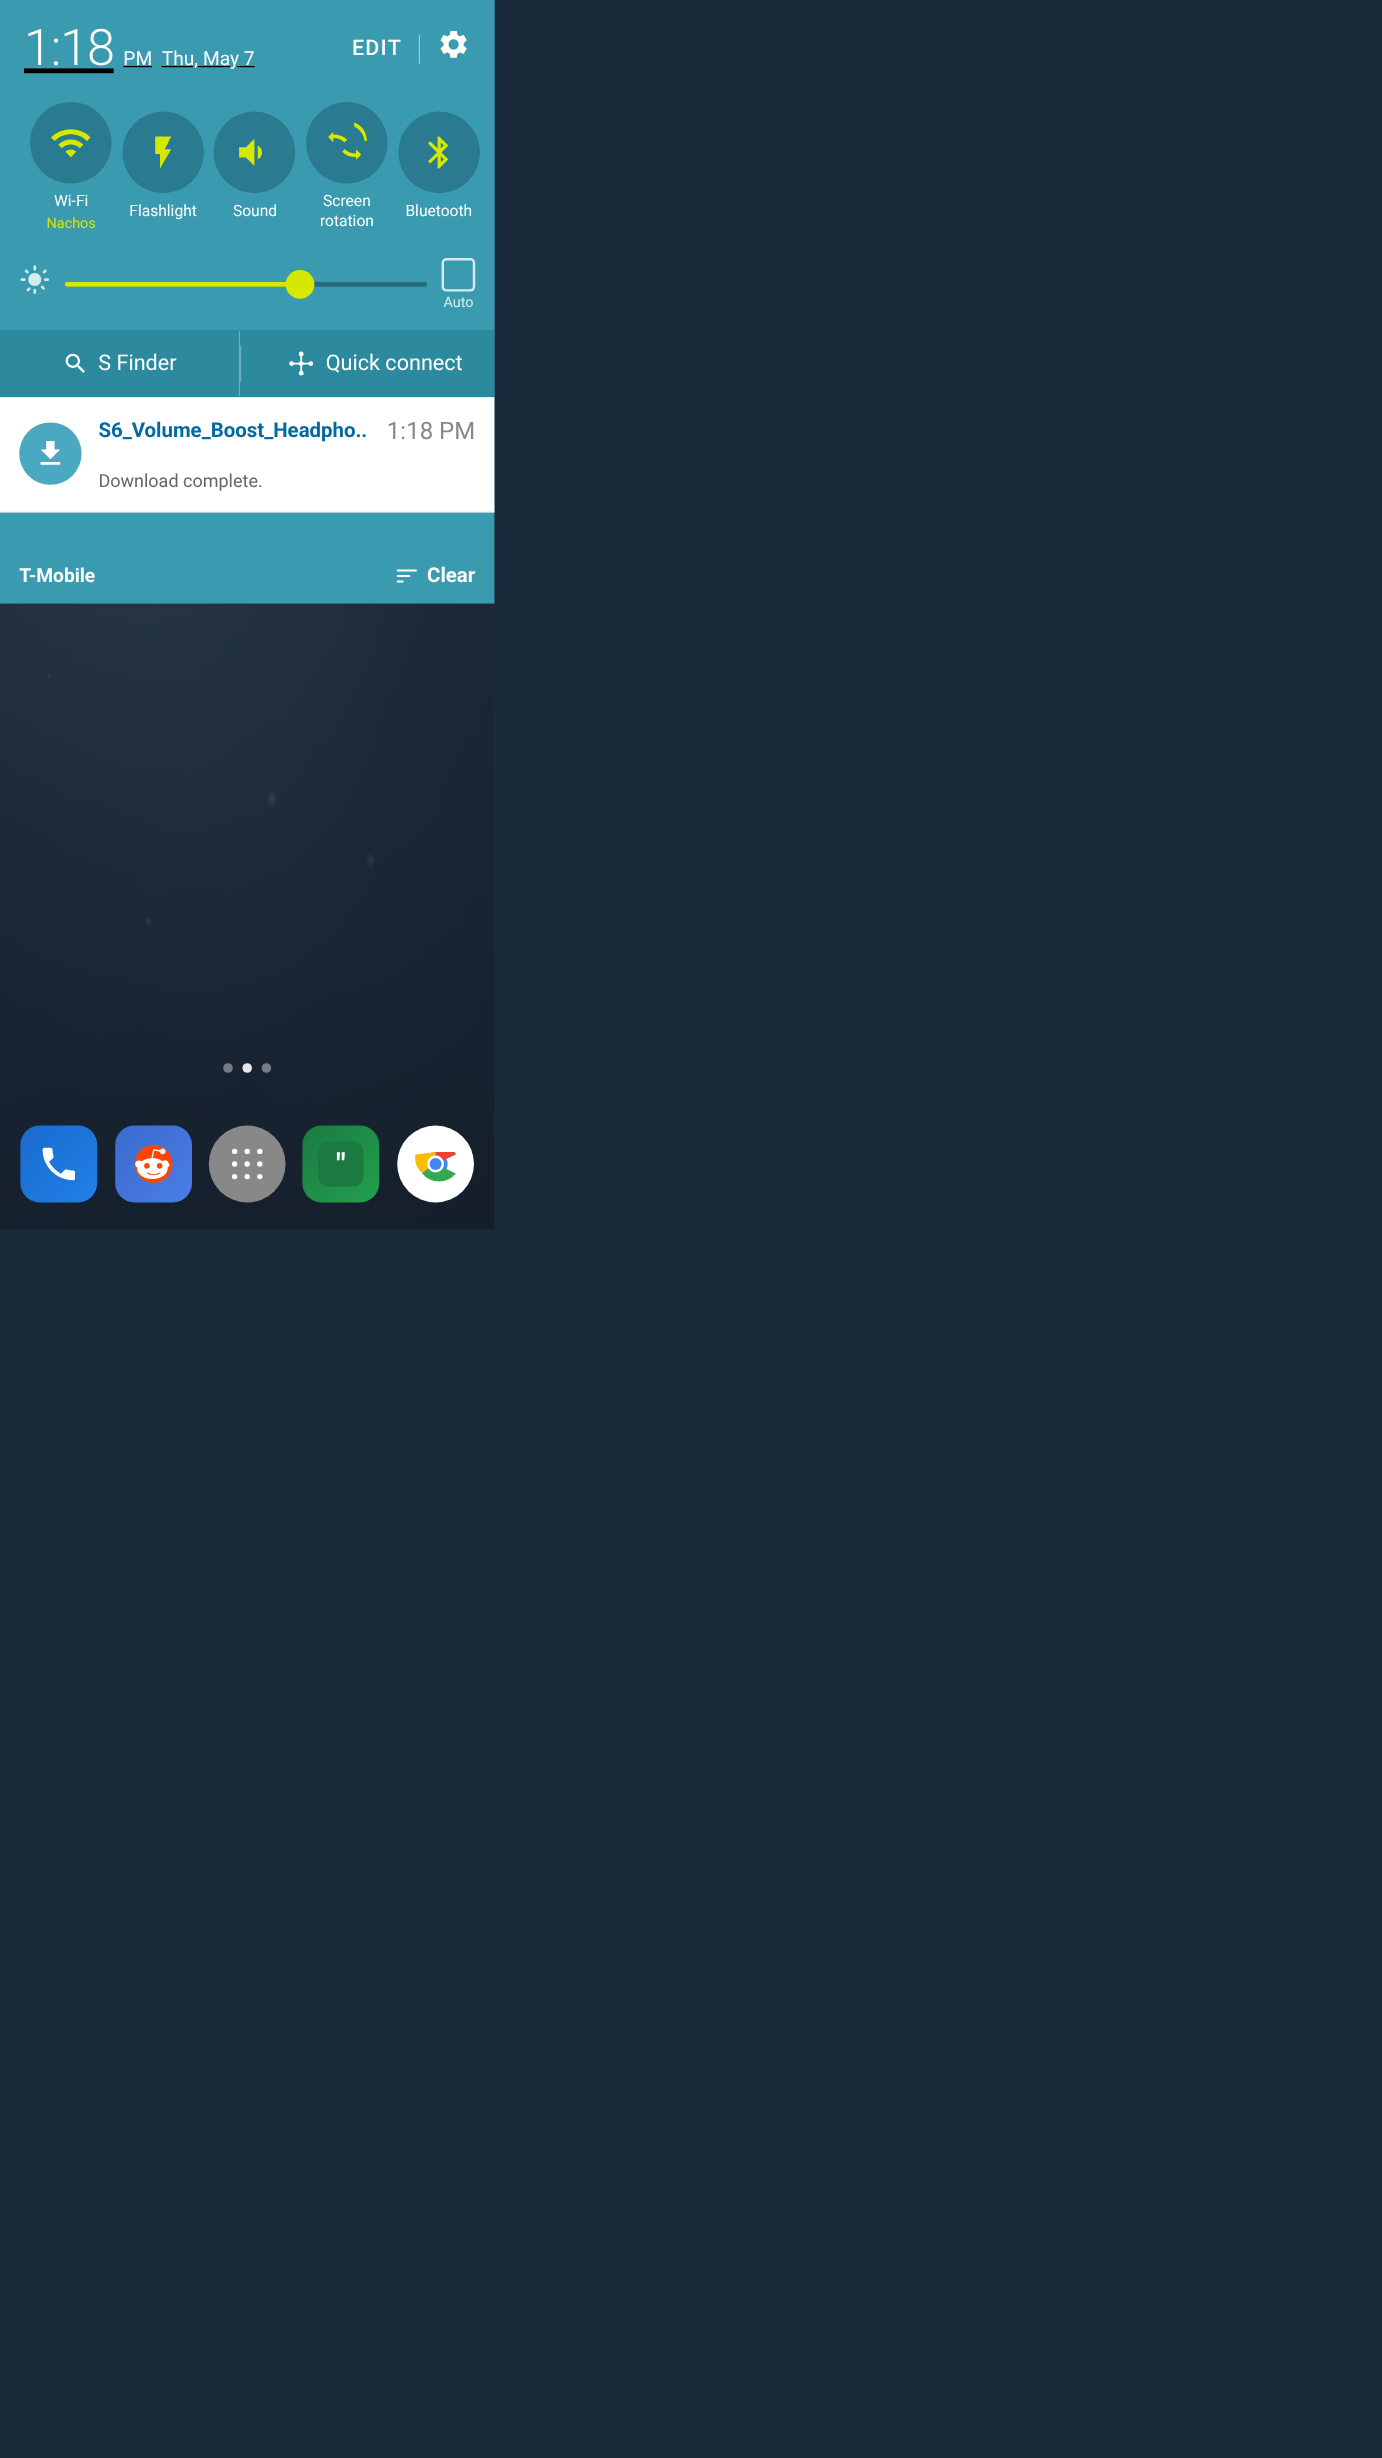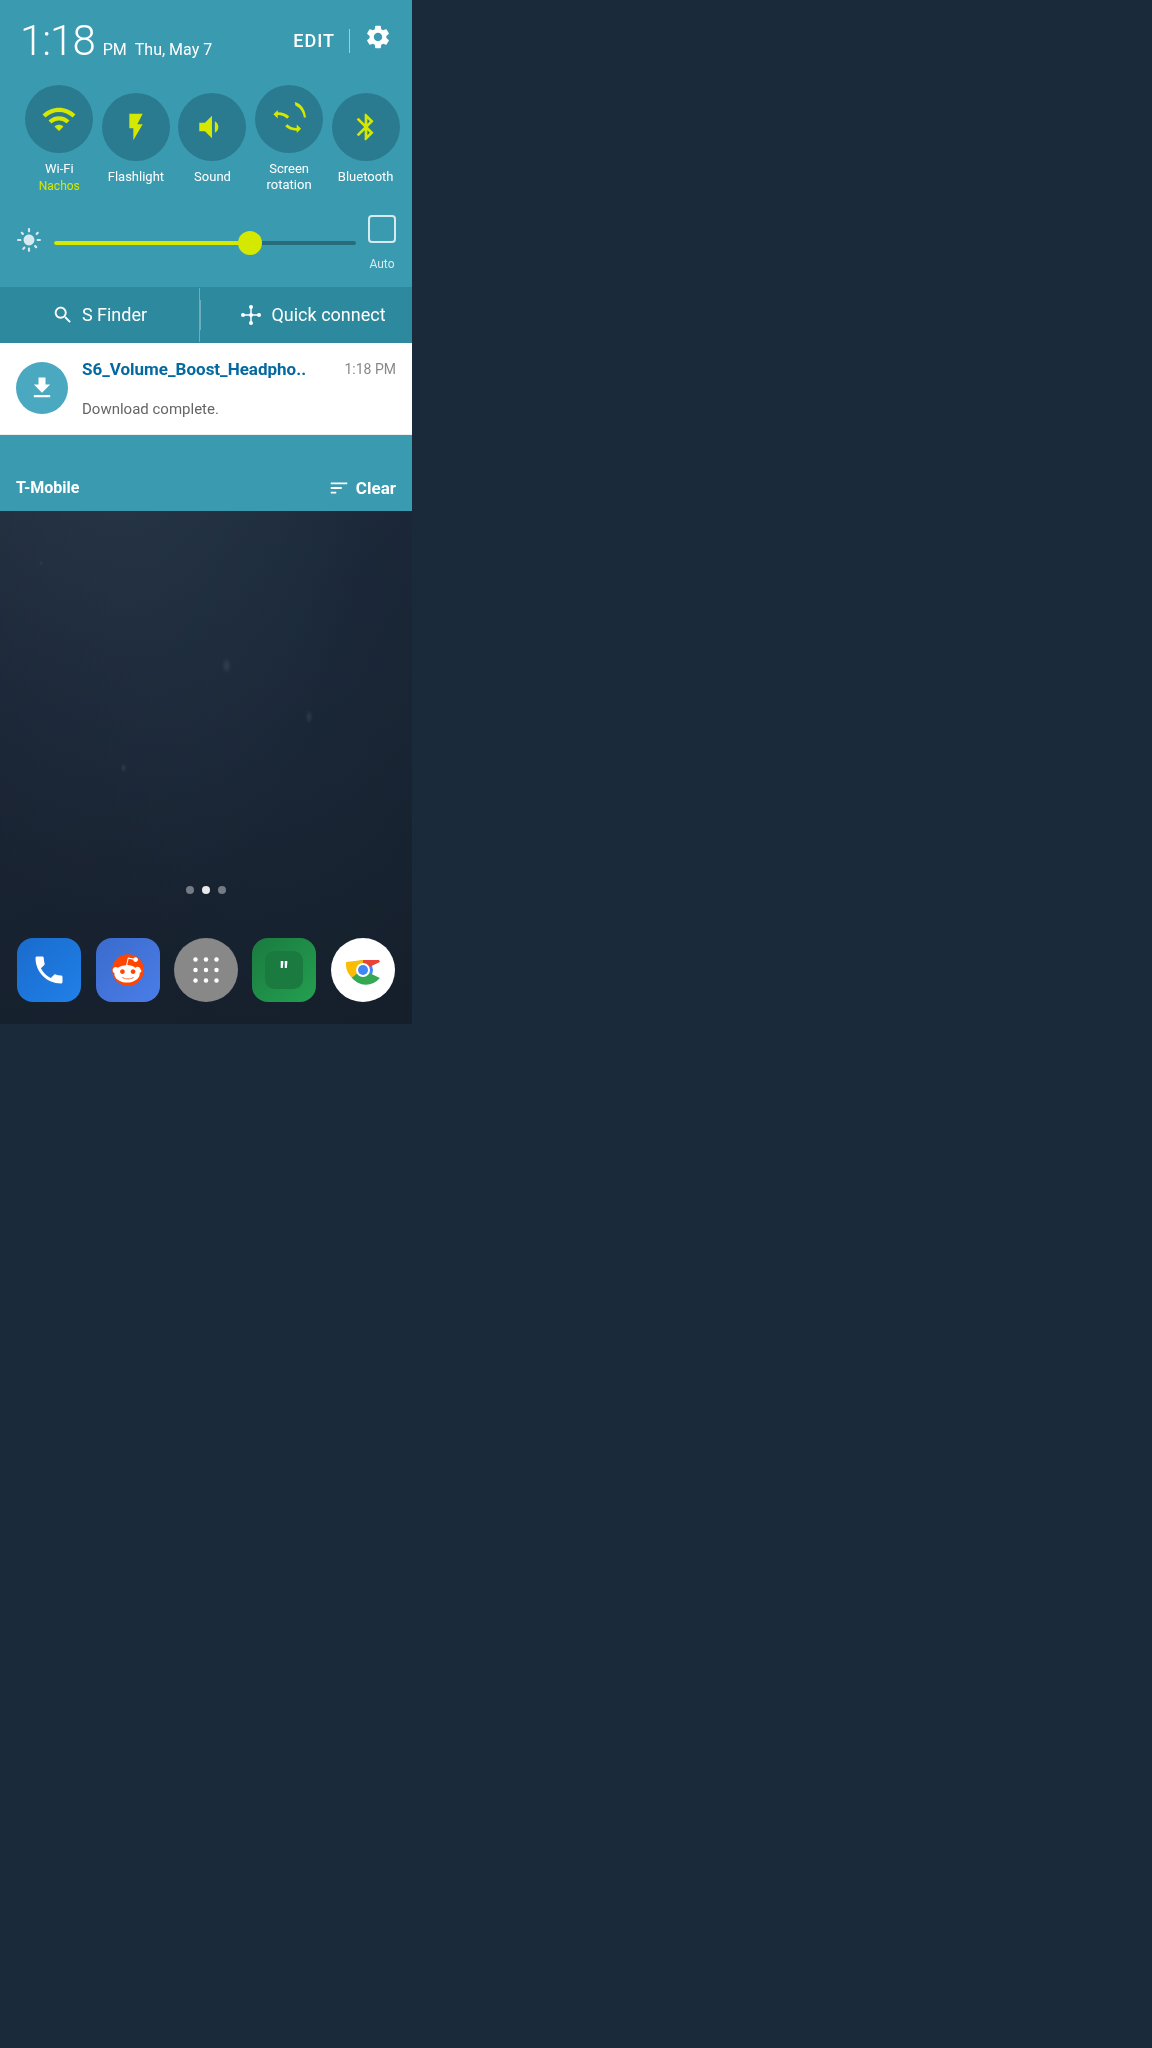--- a/index.html
+++ b/index.html
@@ -42,20 +42,21 @@
       align-items: center;
       justify-content: space-between;
       padding: 16px 20px 10px 20px;
       background: #3a9ab0;
     }
 
     .time-area {
       display: flex;
       align-items: baseline;
       gap: 8px;
+      text-decoration: underline;
     }
 
     .time {
       font-size: 42px;
       font-weight: 300;
       color: white;
       letter-spacing: -1px;
     }
 
     .time-ampm {
@@ -176,21 +177,20 @@
       top: 50%;
       left: 65%;
       transform: translate(-50%, -50%);
       cursor: pointer;
     }
 
     .auto-btn {
       display: flex;
       flex-direction: column;
       align-items: center;
-      gap: 12px;
     }
 
     .auto-square {
       width: 28px;
       height: 28px;
       border: 2px solid rgba(255,255,255,0.8);
       border-radius: 4px;
     }
 
     .auto-label {
@@ -265,21 +265,21 @@
       align-items: center;
     }
 
     .notif-title {
       font-size: 17px;
       color: #0369a1;
       font-weight: 700;
     }
 
     .notif-time {
-      font-size: 14px;
+      font-size: 20px;
       color: #888;
     }
 
     .notif-body {
       font-size: 15px;
       color: #666;
       margin-top: 21px;
     }
 
     

